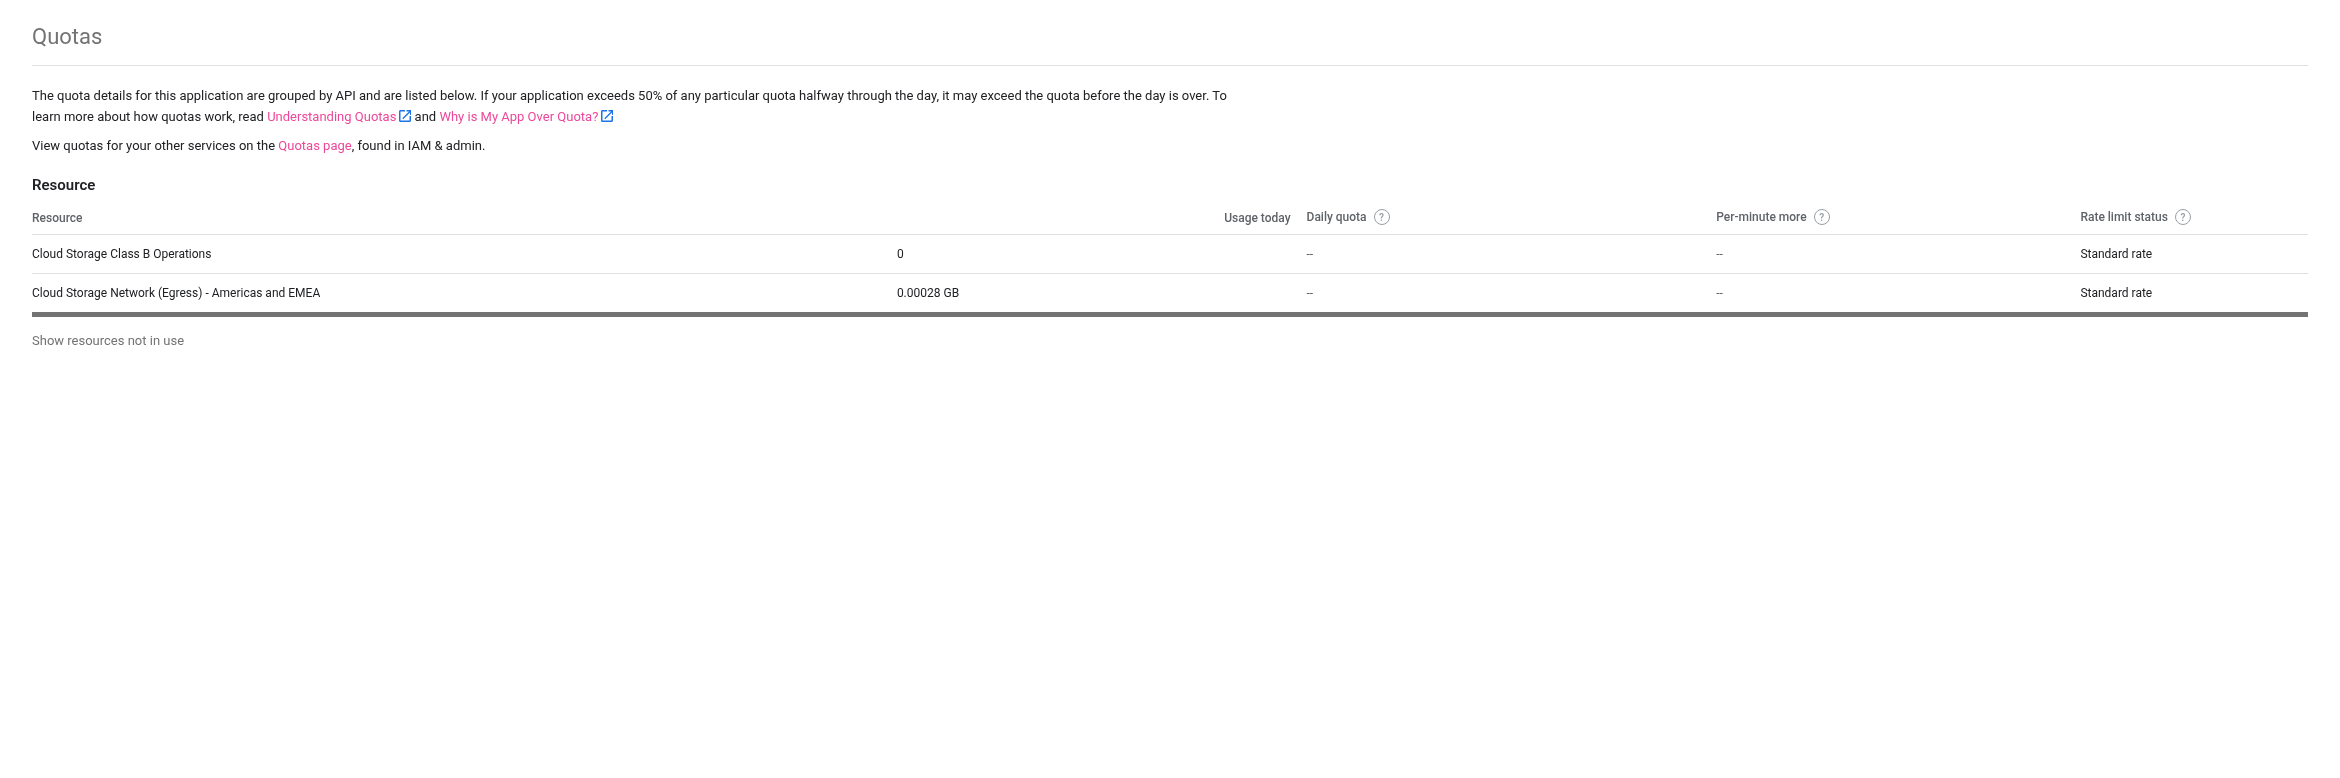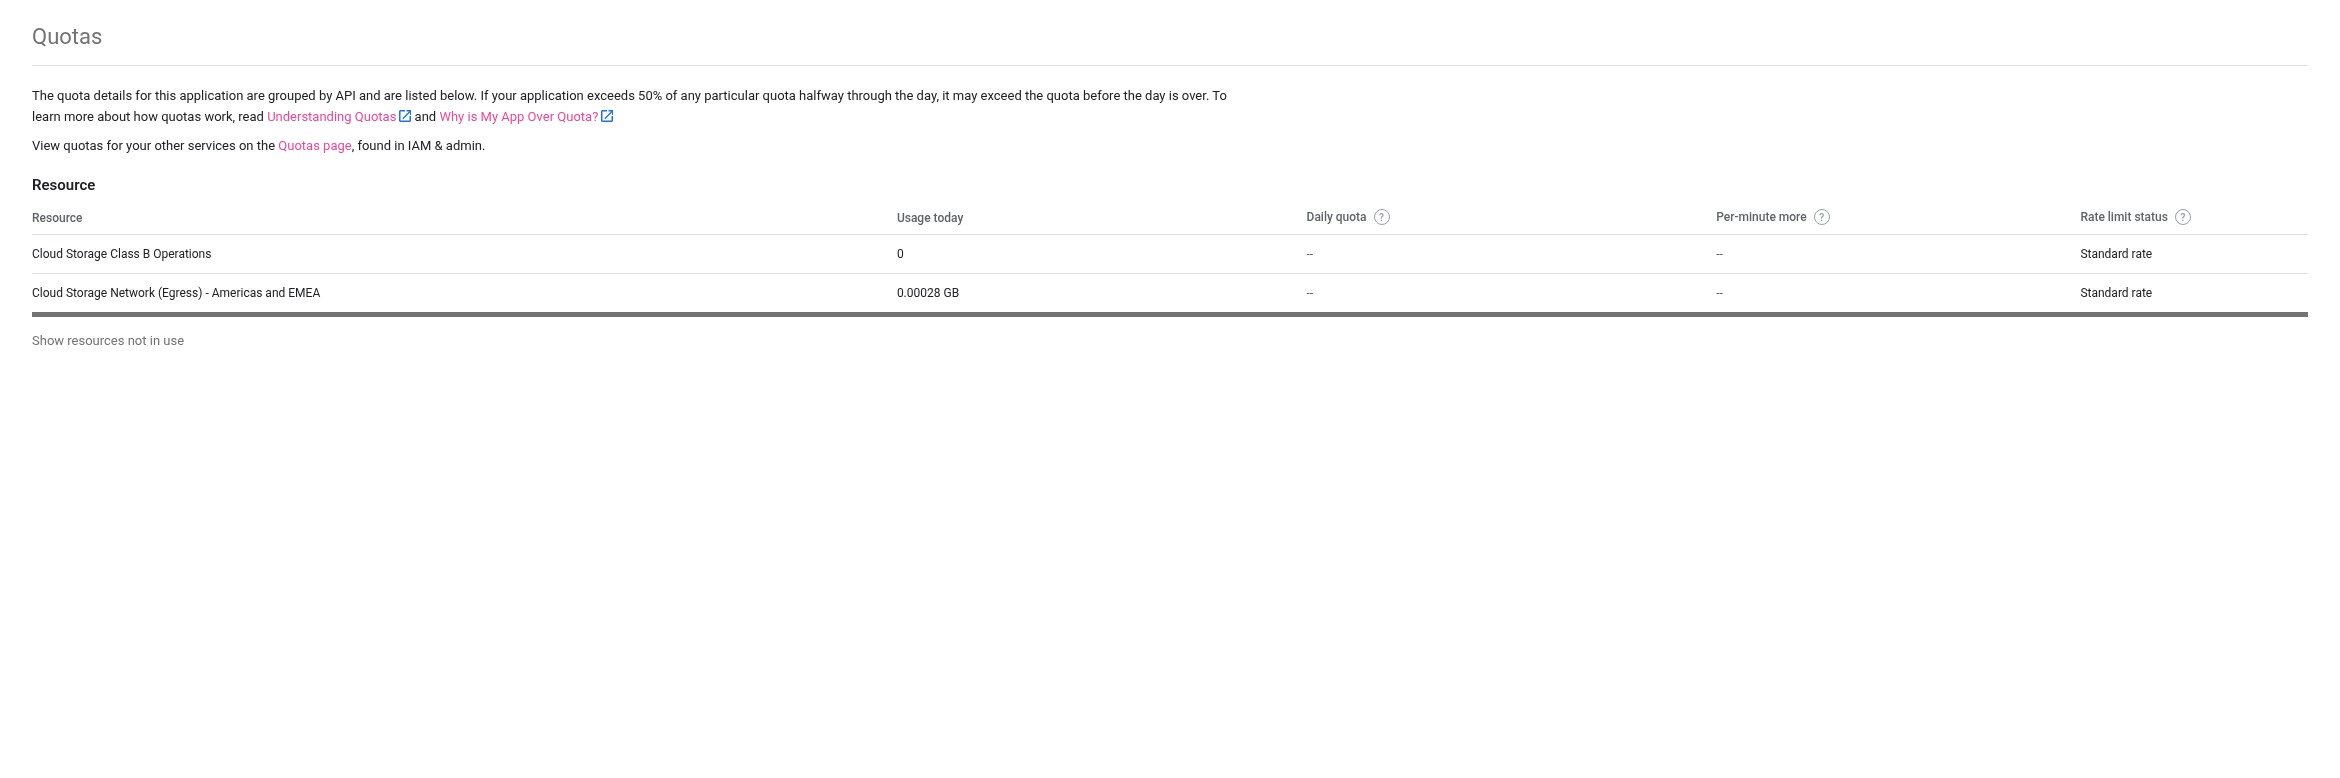--- a/index.html
+++ b/index.html
@@ -88,20 +88,21 @@
       white-space: nowrap;
     }
 
     th:first-child {
       padding-left: 0;
       width: 38%;
     }
 
     th.usage-col {
       width: 18%;
+      text-align: right;
     }
 
     th.daily-col {
       width: 18%;
     }
 
     th.permin-col {
       width: 16%;
     }
 

